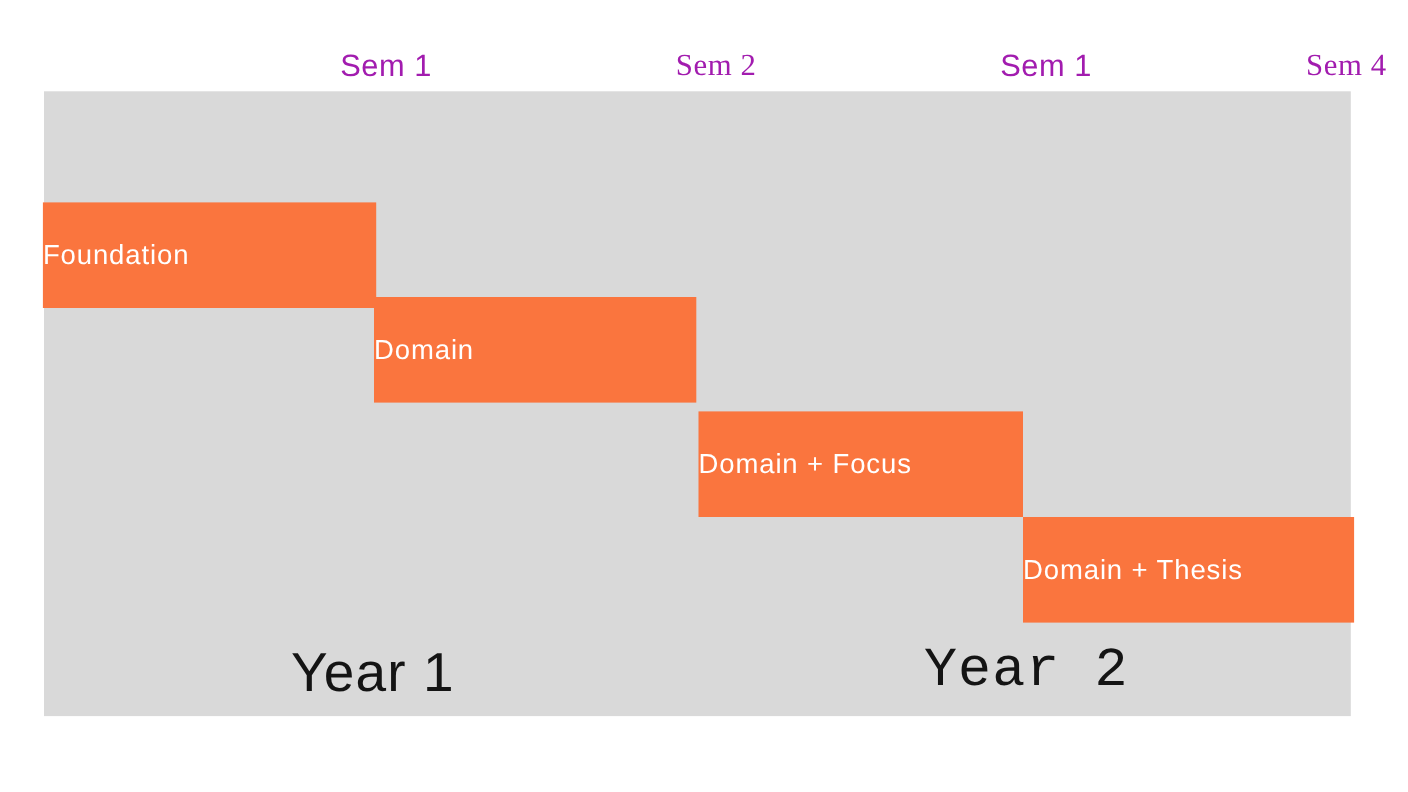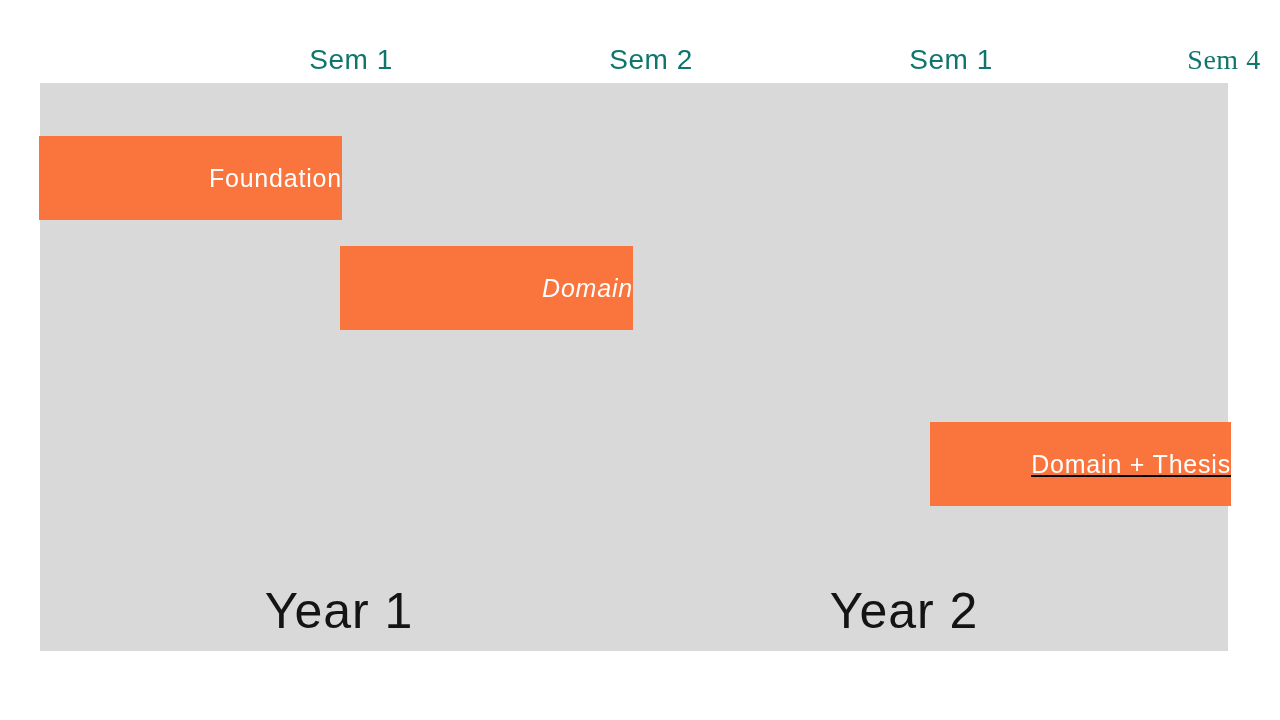--- a/index.html
+++ b/index.html
@@ -16,77 +16,81 @@
     left:40px;top:83px;width:1188px;height:568px;
     background:#d9d9d9;
   }
   .sem-label{
     position:absolute;
     top:44px;
     transform:translateX(-50%);
     font-size:28px;
     font-weight:300;
     letter-spacing:0.5px;
-    color:#0f766e;
+    color:#a21caf;
     white-space:nowrap;
   }
   .sem-1{left:351px;}
-  .sem-2{left:651px;}
+  .sem-2{left:651px;font-family:Liberation Serif, serif;}
   .sem-3{left:951px;}
   .sem-4{left:1224px;font-family:Liberation Serif, serif;}
   .bar{
     position:absolute;
-    height:84px;
+    height:96px;
     background:#fa753e;
     display:flex;
     align-items:center;
-    justify-content:flex-end;
+    justify-content:flex-start;
+    margin-top:48px;
   }
   .bar span{
     color:#ffffff;
     font-size:25px;
     font-weight:300;
     letter-spacing:0.8px;
     white-space:nowrap;
   }
   .bar-0{left:39px;  top:136px; width:303px;}
-  .bar-1{left:340px; top:246px; width:293px;font-style:italic;}
+  .bar-1{left:340px; top:222px; width:293px;}
   .bar-2{left:635px; top:326px; width:295px;}
-  .bar-3{left:930px; top:422px; width:301px;text-decoration:underline;}
+  .bar-3{left:930px; top:422px; width:301px;}
   .year-label{
     position:absolute;
     top:582px;
     transform:translateX(-50%);
     font-size:50px;
     font-weight:300;
     letter-spacing:1px;
     color:#141414;
     white-space:nowrap;
   }
   .year-1{left:339px;text-align:center;}
-  .year-2{left:904px;}
+  .year-2{left:933px;font-family:Liberation Mono, monospace;}
 </style>
 </head>
 <body>
 
 <div class="canvas">
 
   <div class="plot-bg"></div>
 
   <div class="sem-label sem-1">Sem 1</div>
   <div class="sem-label sem-2">Sem 2</div>
   <div class="sem-label sem-3">Sem 1</div>
   <div class="sem-label sem-4">Sem 4</div>
 
   <div class="bar bar-0">
     <span>Foundation</span>
   </div>
   <div class="bar bar-1">
     <span>Domain</span>
   </div>
+  <div class="bar bar-2">
+    <span>Domain + Focus</span>
+  </div>
   <div class="bar bar-3">
     <span>Domain + Thesis</span>
   </div>
 
   <div class="year-label year-1">Year 1</div>
   <div class="year-label year-2">Year 2</div>
 
 </div>
 
 </body></html>

